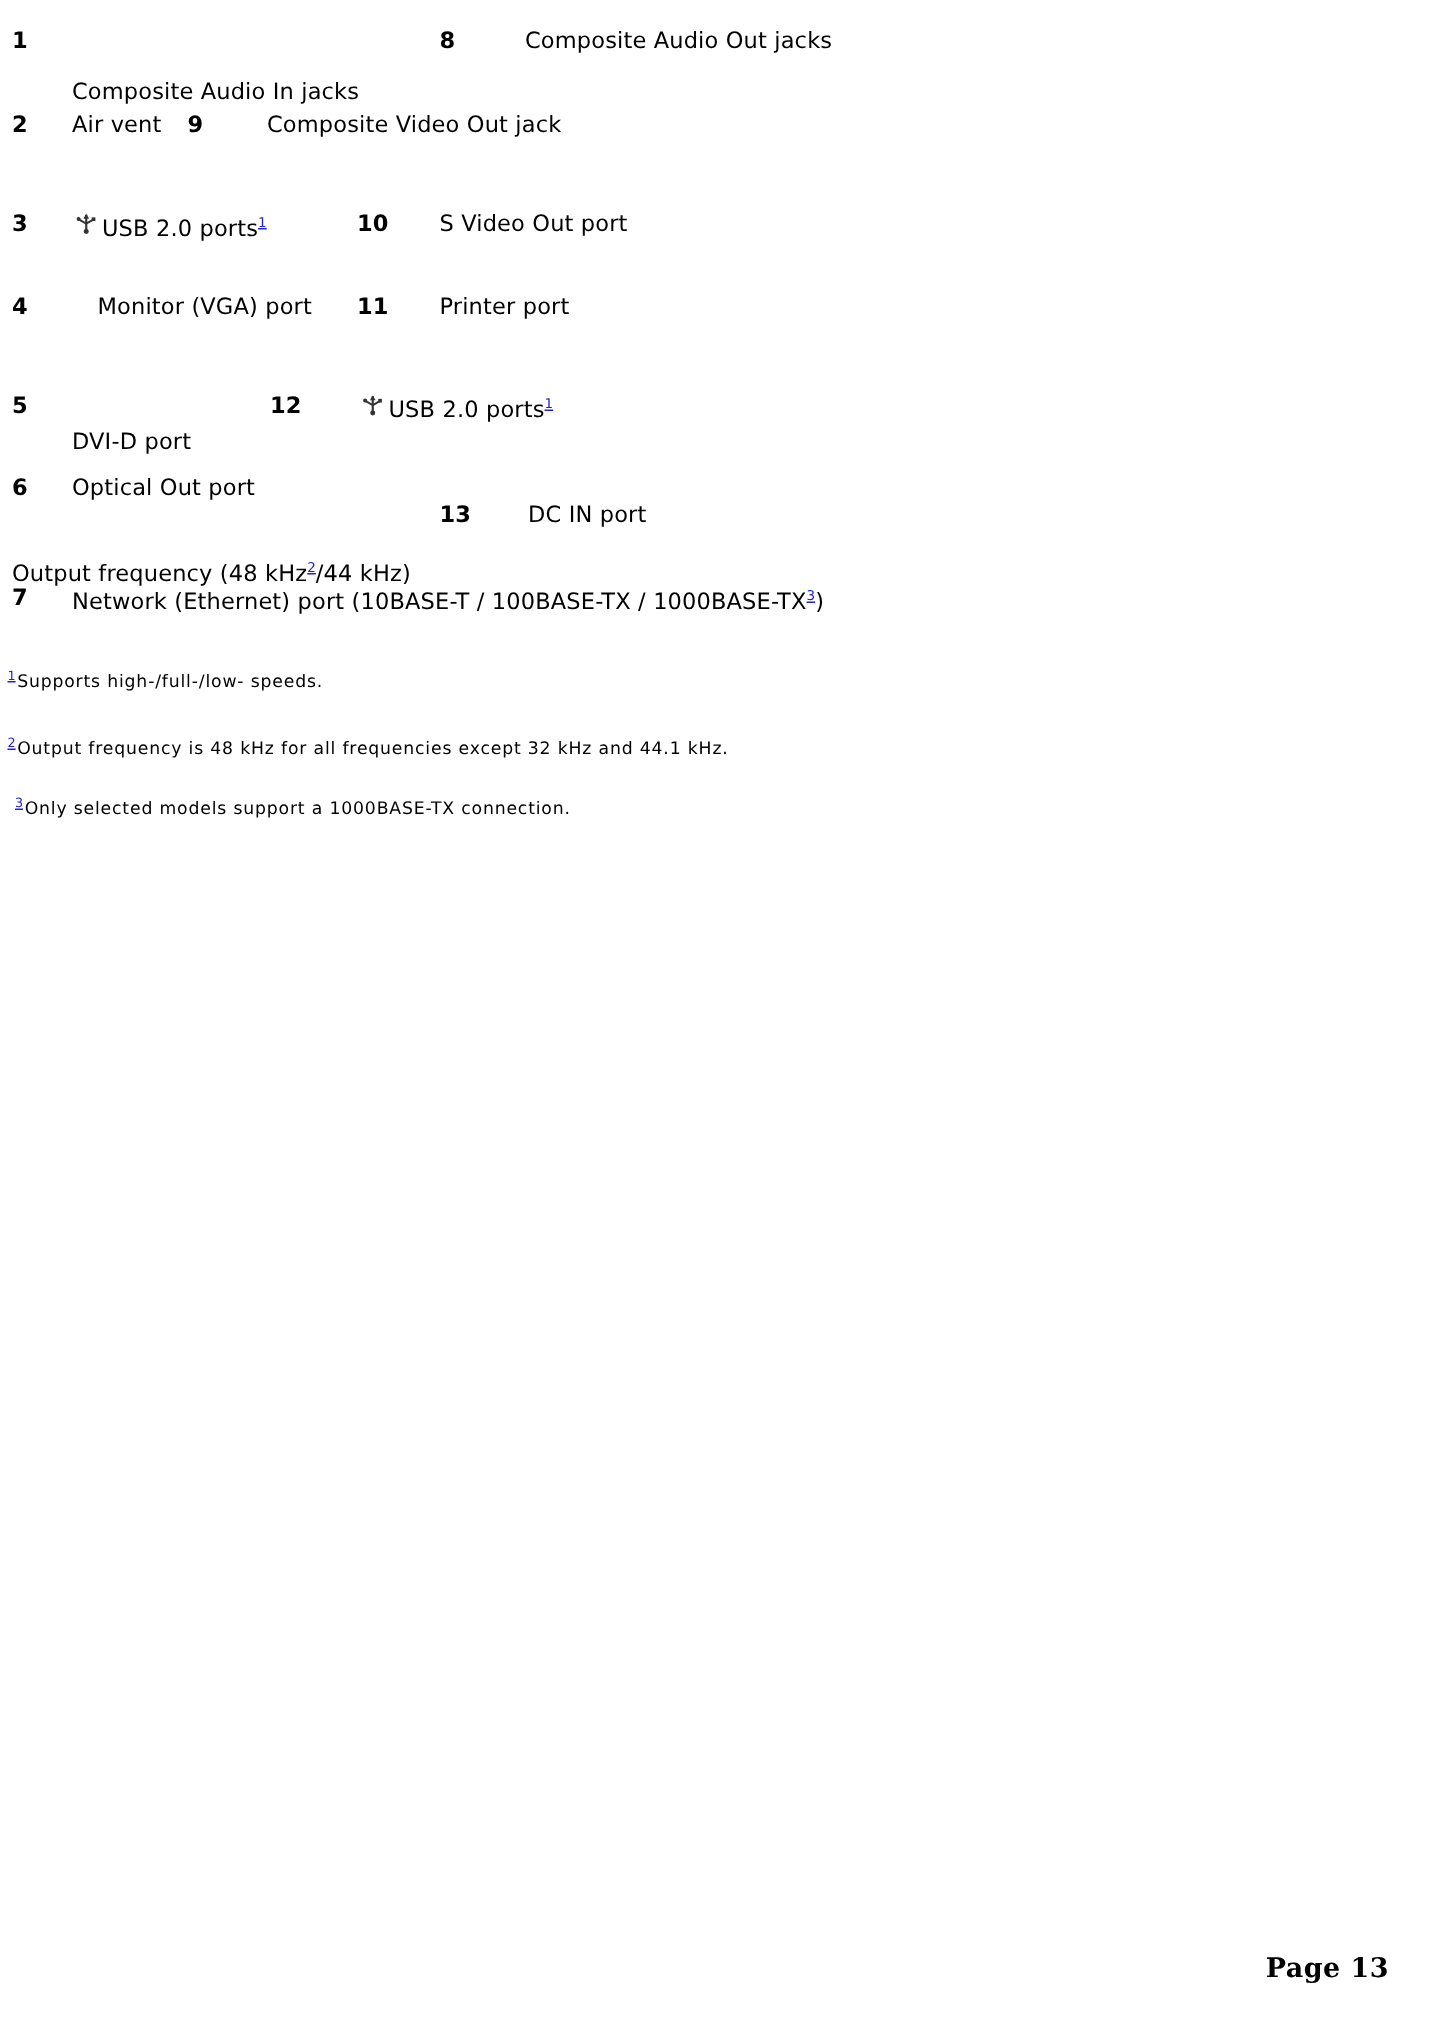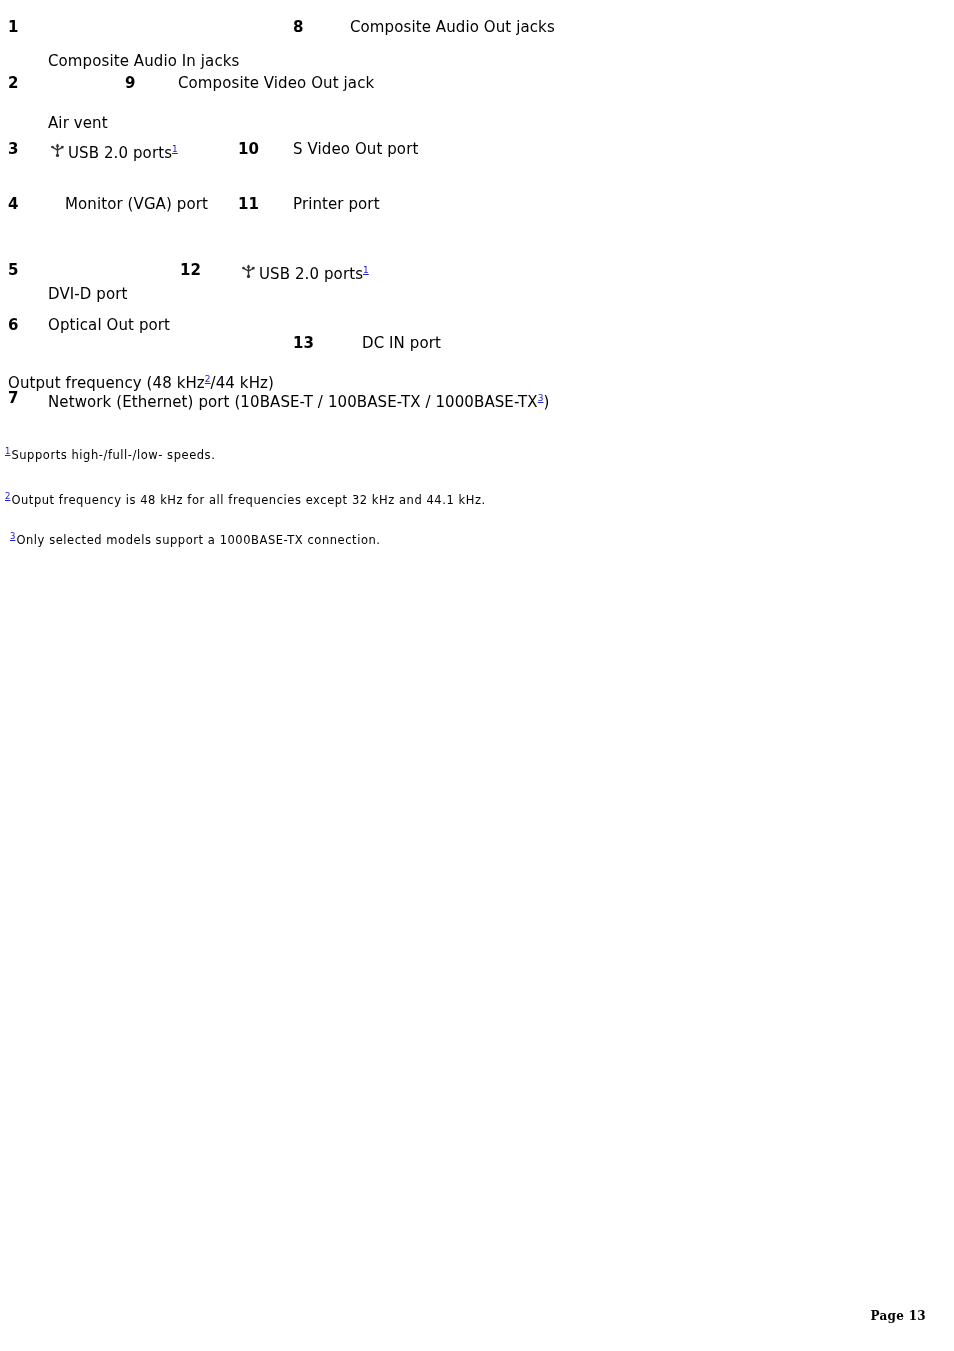--- a/index.html
+++ b/index.html
@@ -78,40 +78,40 @@
     margin-right: 1px;
   }
 
   
   .page-footer {
     position: absolute;
     right: 28px;
     bottom: 28px;
     font-family: "DejaVu Serif", "Liberation Serif", serif;
     font-weight: bold;
-    font-size: 12px;
+    font-size: 18px;
     letter-spacing: 0.3px;
     color: #000;
   }
 </style>
 </head>
 <body>
 
 <div class="page">
 
   <div class="row" style="top:18px;">
     <span class="cell num" style="left:8px;">1</span>
     <span class="cell" style="left:48px;margin-top:34px;">Composite Audio In jacks</span>
     <span class="cell num" style="left:293px;">8</span>
     <span class="cell" style="left:350px;">Composite Audio Out jacks</span>
   </div>
 
   <div class="row" style="top:74px;">
     <span class="cell num" style="left:8px;">2</span>
-    <span class="cell" style="left:48px;margin-top:40px;">Air vent</span>
+    <span class="cell" style="left:48px;">Air vent</span>
     <span class="cell num" style="left:125px;">9</span>
     <span class="cell" style="left:178px;">Composite Video Out jack</span>
   </div>
 
   <div class="row" style="top:140px;">
     <span class="cell num" style="left:8px;">3</span>
     <span class="cell" style="left:48px;">
       <span class="usb-icon">
         <svg viewBox="0 0 24 24" width="19" height="19" aria-hidden="true">
           <g fill="#333333">
@@ -158,21 +158,21 @@
     </span>
   </div>
 
   <div class="row" style="top:316px;">
     <span class="cell num" style="left:8px;">6</span>
     <span class="cell" style="left:48px;">Optical Out port</span>
   </div>
   <div class="row" style="top:334px;">
     <span class="cell" style="left:8px;margin-top:36px;"><span>Output frequency (48 kHz</span><span class="fnref">2</span><span>/44 kHz)</span></span>
     <span class="cell num" style="left:293px;">13</span>
-    <span class="cell" style="left:362px;">DC IN port</span>
+    <span class="cell" style="left:352px;">DC IN port</span>
   </div>
 
   <div class="row" style="top:389px;">
     <span class="cell num" style="left:8px;">7</span>
     <span class="cell" style="left:48px;"><span>Network (Ethernet) port (10BASE-T / 100BASE-TX / 1000BASE-TX</span><span class="fnref">3</span><span>)</span></span>
   </div>
 
   <div class="footnote" style="left:5px; top:444px;">
     <span class="mark">1</span><span>Supports high-/full-/low- speeds.</span>
   </div>

